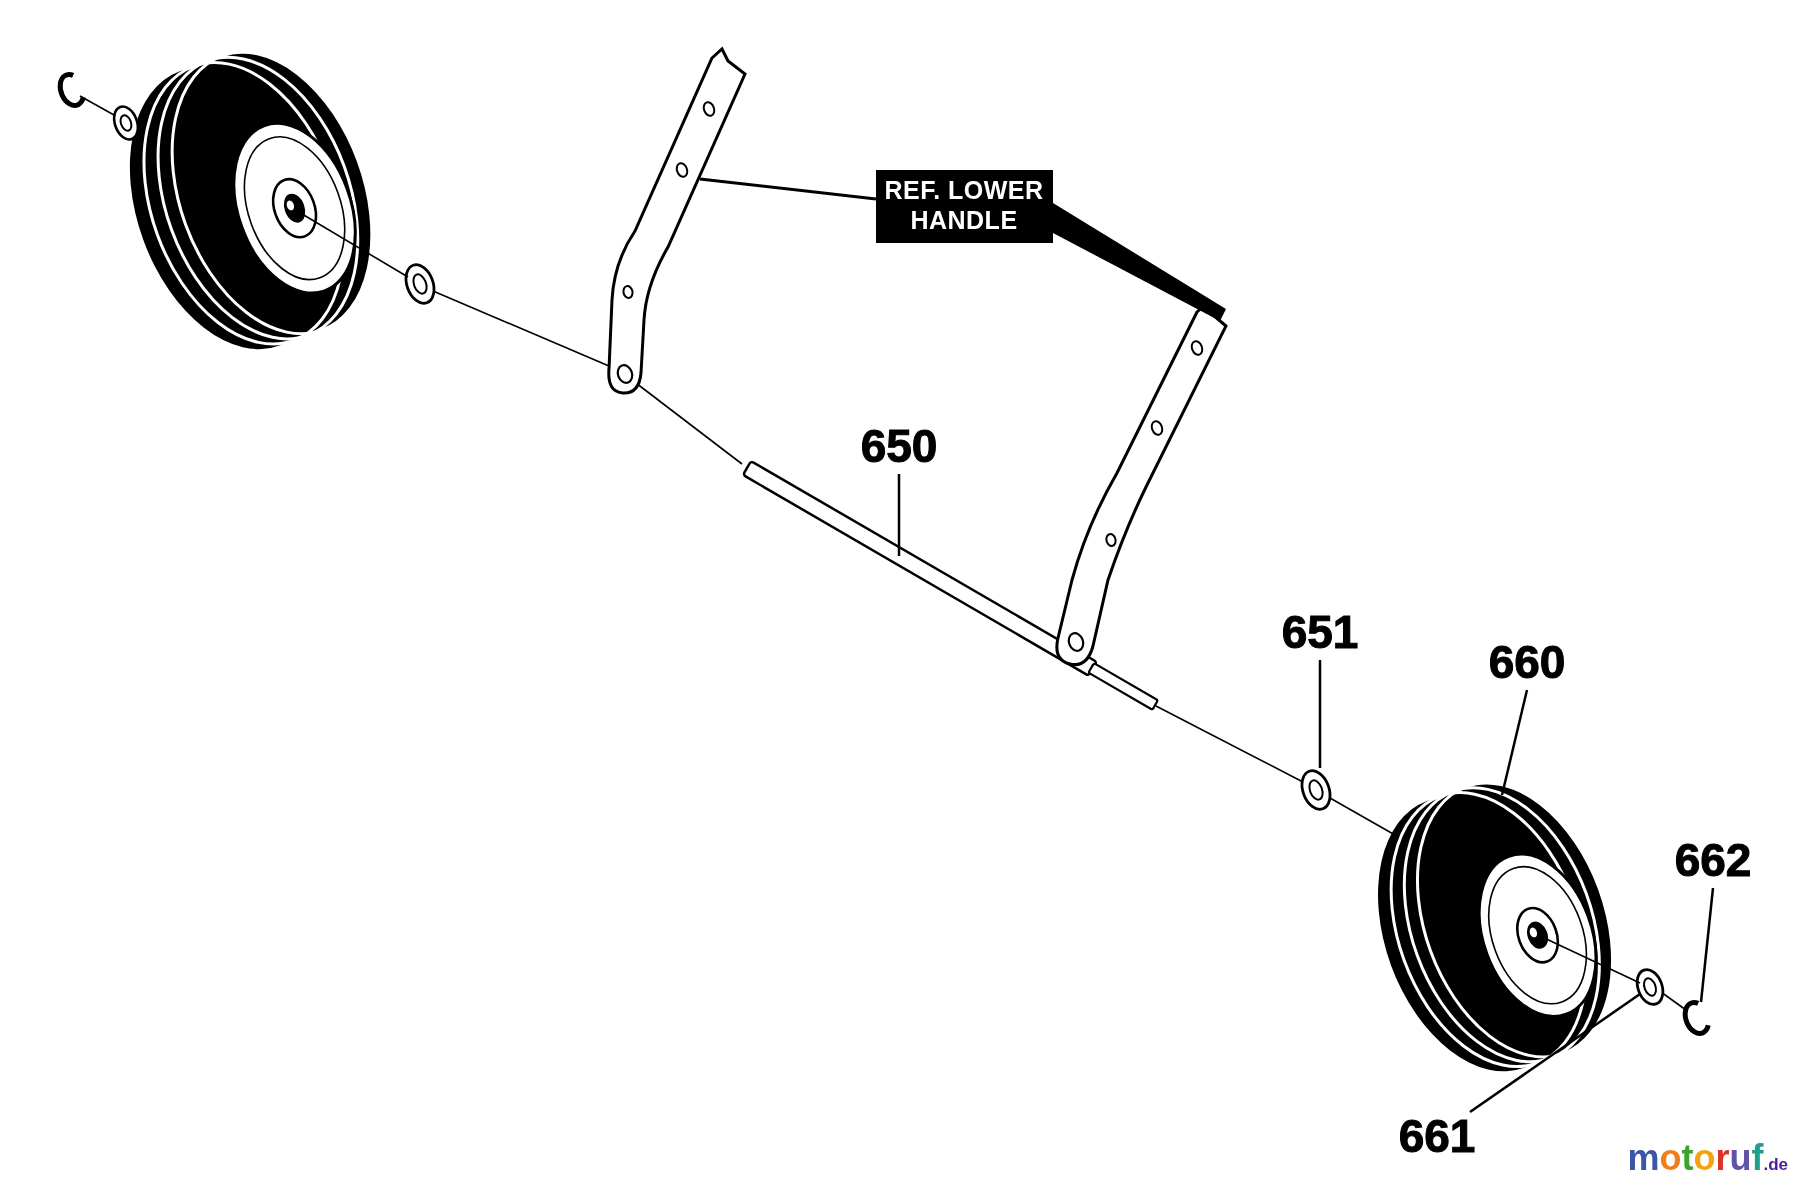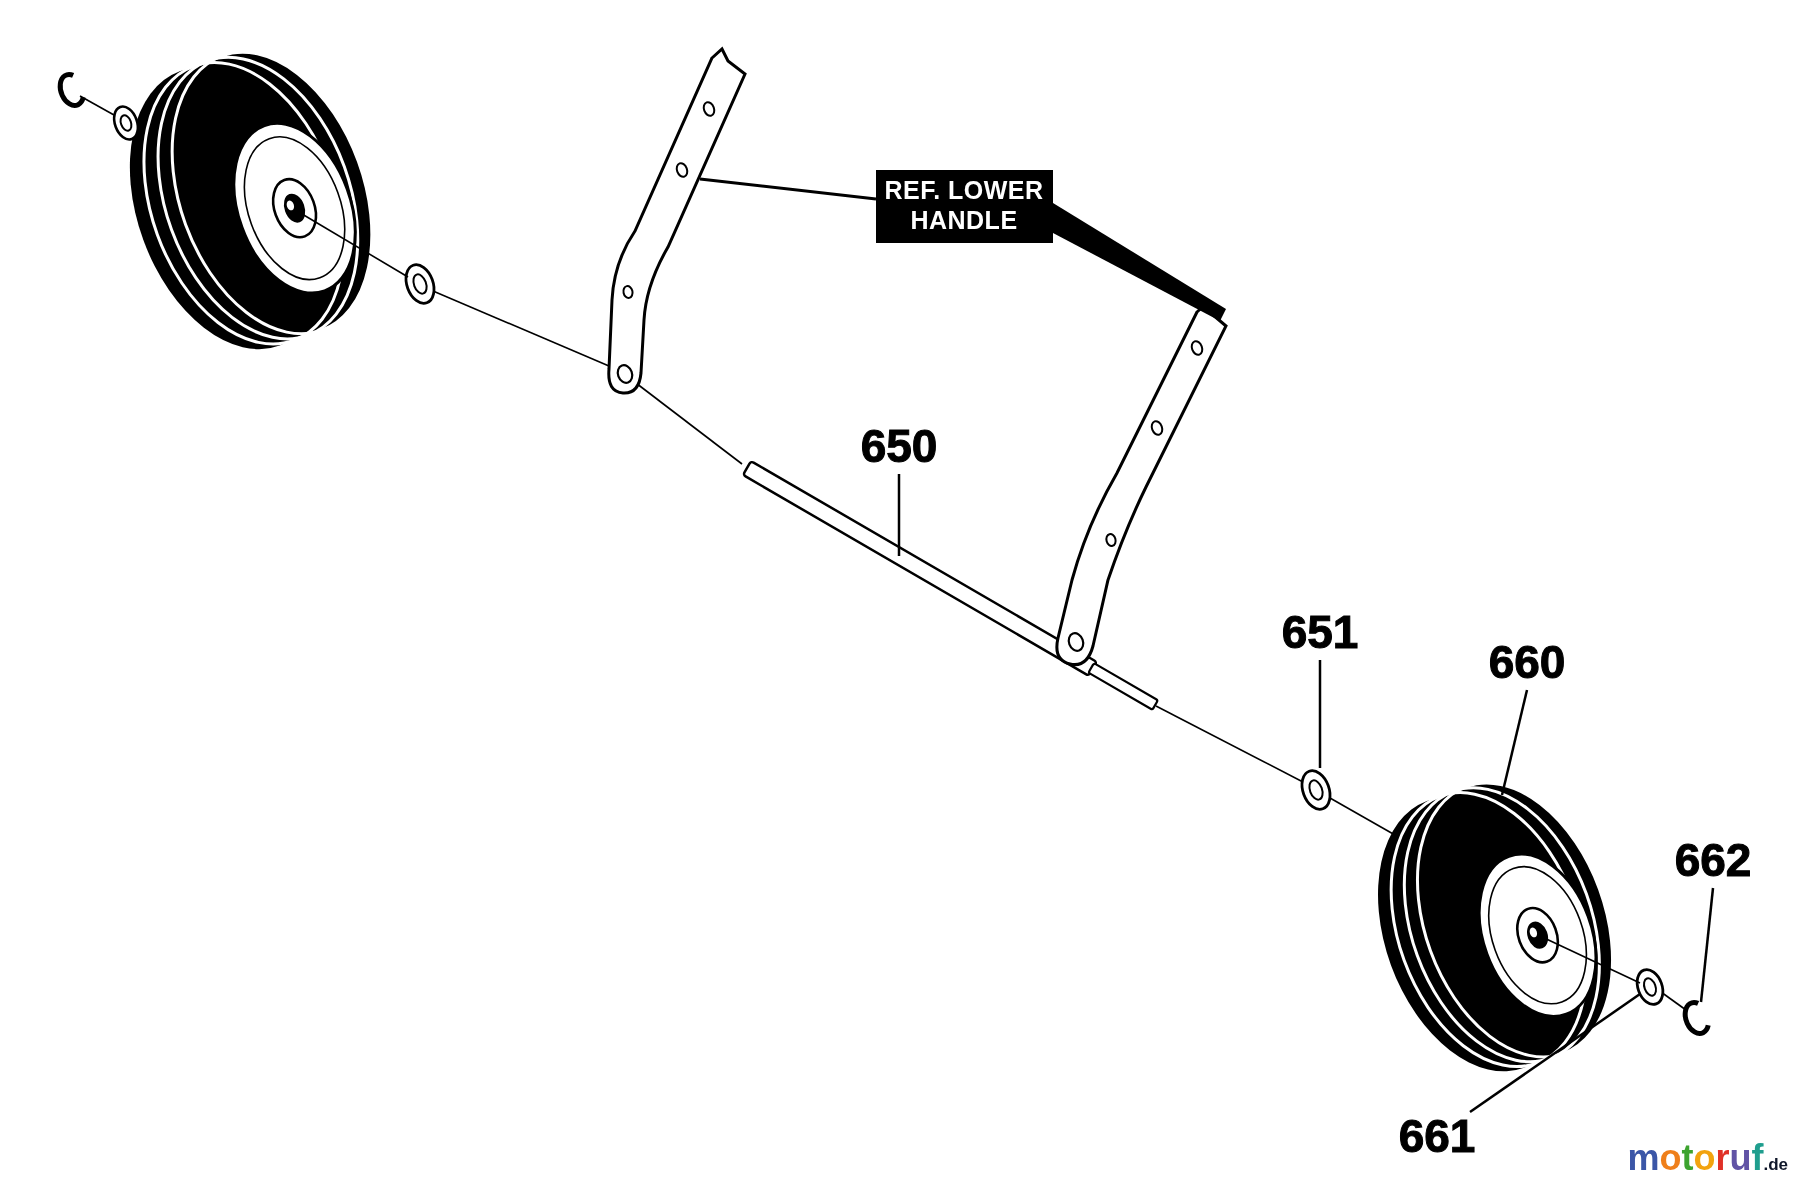--- a/index.html
+++ b/index.html
@@ -136,14 +136,14 @@
     <text class="part-num" x="1713" y="876" text-anchor="middle">662</text>
 
     <line x1="1470" y1="1112" x2="1640" y2="994" stroke="#000" stroke-width="2.5"></line>
     <text class="part-num" x="1437" y="1152" text-anchor="middle">661</text>
   </g>
 
 </svg>
 </div>
 
 <div class="watermark">
-  <span style="color: rgb(59, 86, 167);">m</span><span style="color: rgb(239, 127, 26);">o</span><span style="color: rgb(61, 163, 47);">t</span><span style="color: rgb(242, 163, 15);">o</span><span style="color: rgb(224, 49, 39);">r</span><span style="color: rgb(97, 83, 165);">u</span><span style="color: rgb(31, 158, 142);">f</span><span class="suffix" style="color: #0f172a;">.de</span>
+  <span style="color: rgb(59, 86, 167);">m</span><span style="color: rgb(239, 127, 26);">o</span><span style="color: rgb(61, 163, 47);">t</span><span style="color: rgb(242, 163, 15);">o</span><span style="color: rgb(224, 49, 39);">r</span><span style="color: rgb(97, 83, 165);">u</span><span style="color: rgb(31, 158, 142);">f</span><span class="suffix" style="color: #4c1d95;">.de</span>
 </div>
 
 </body></html>

